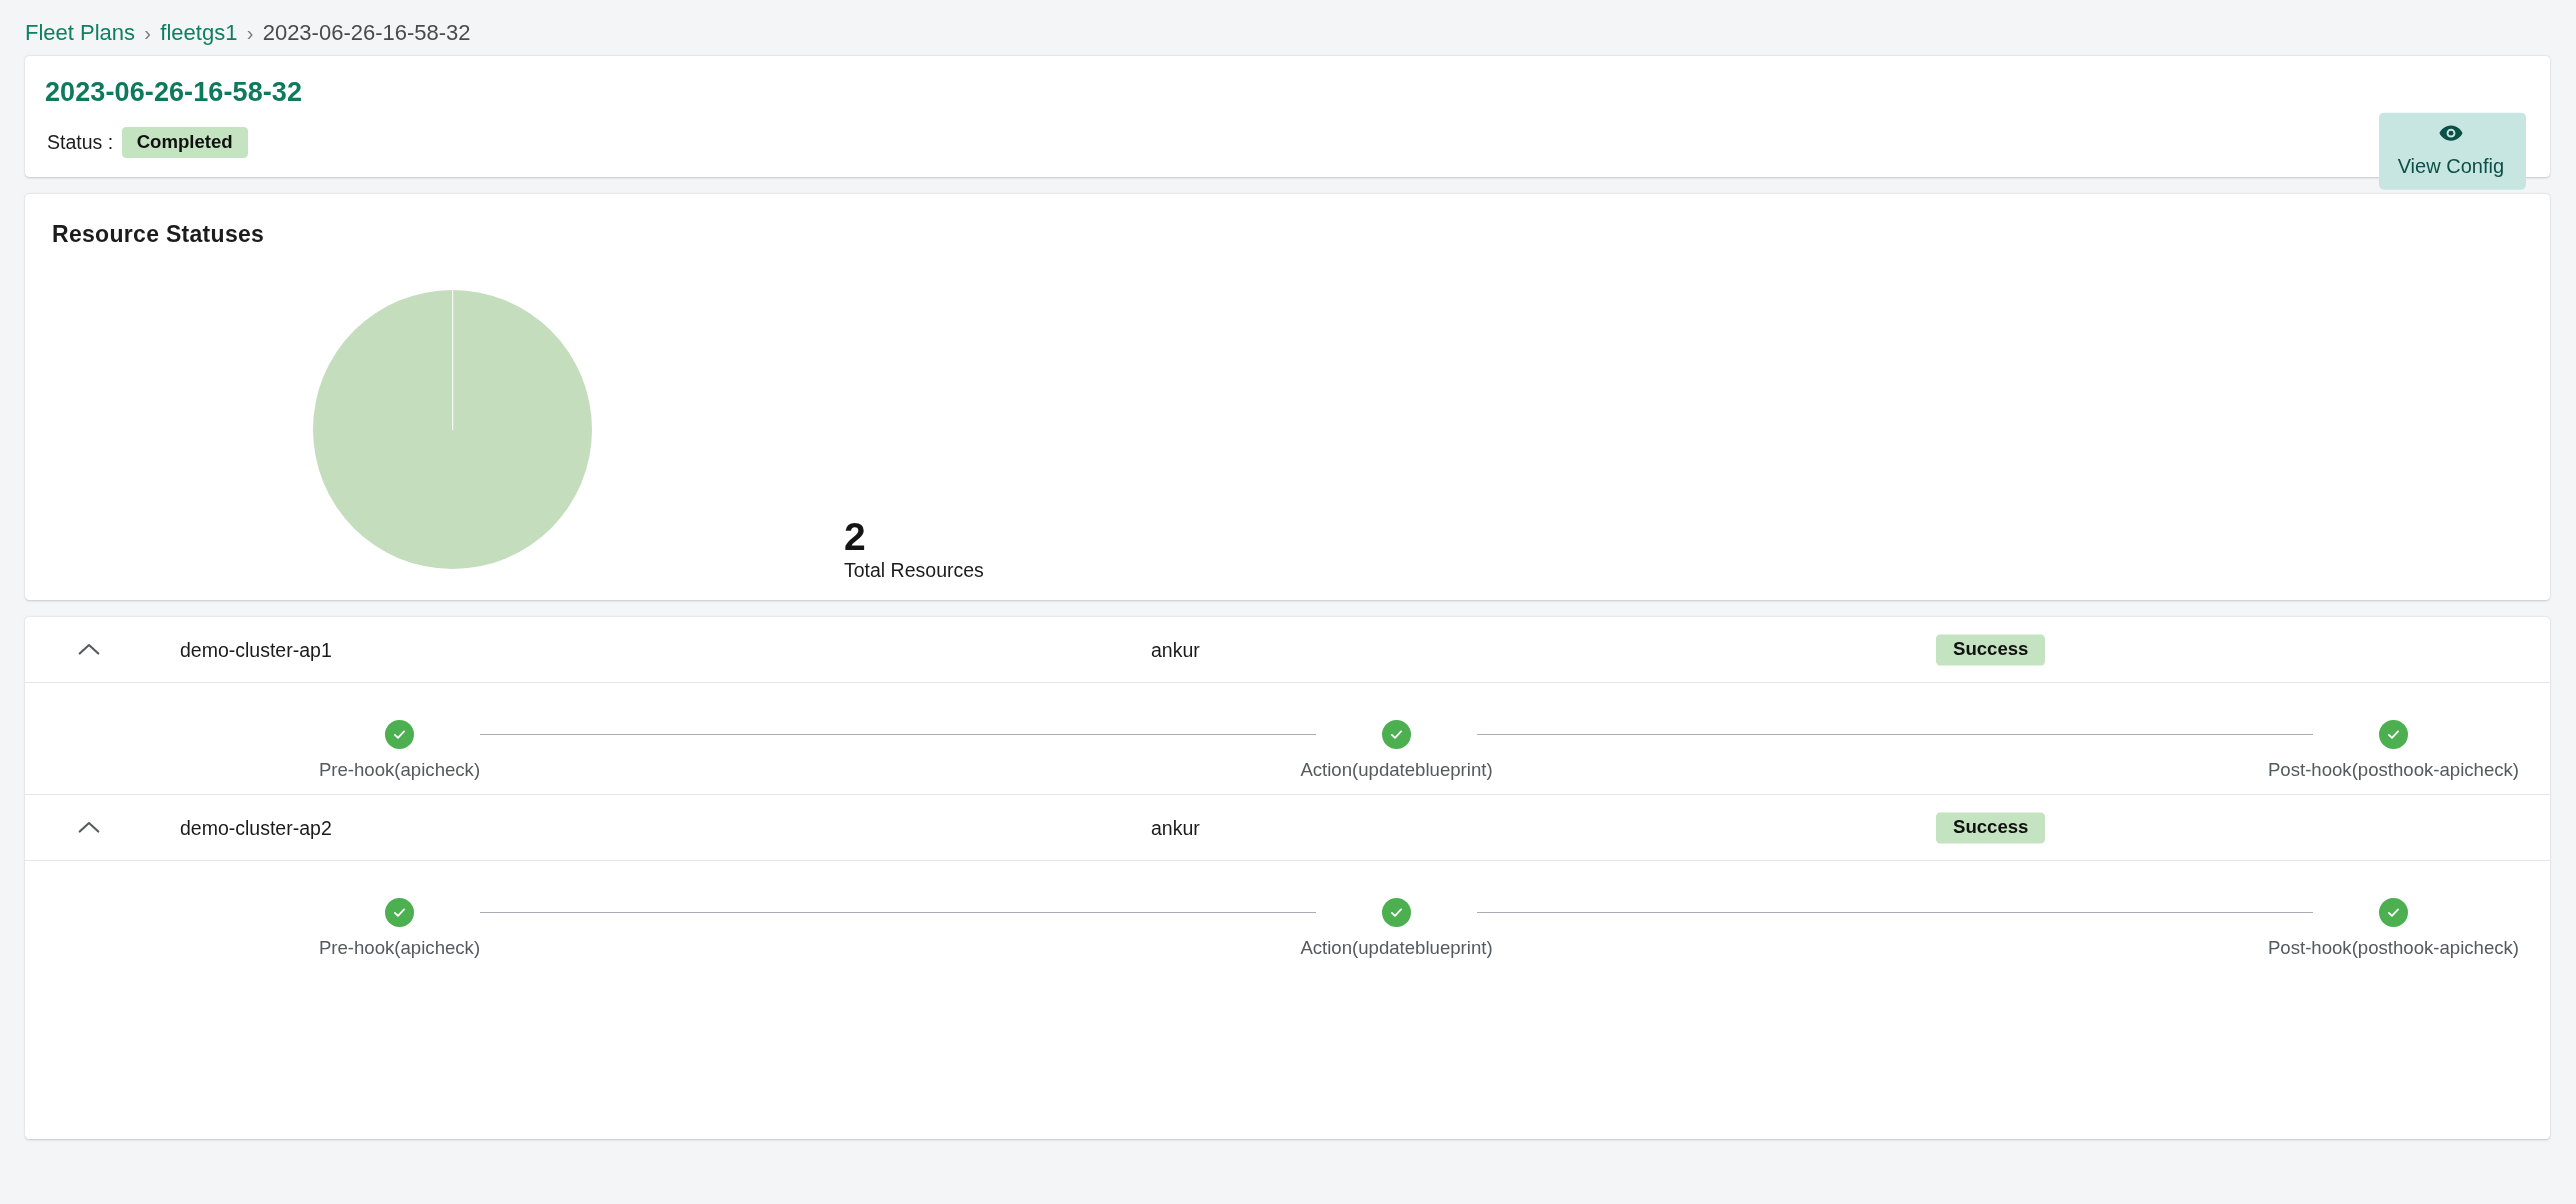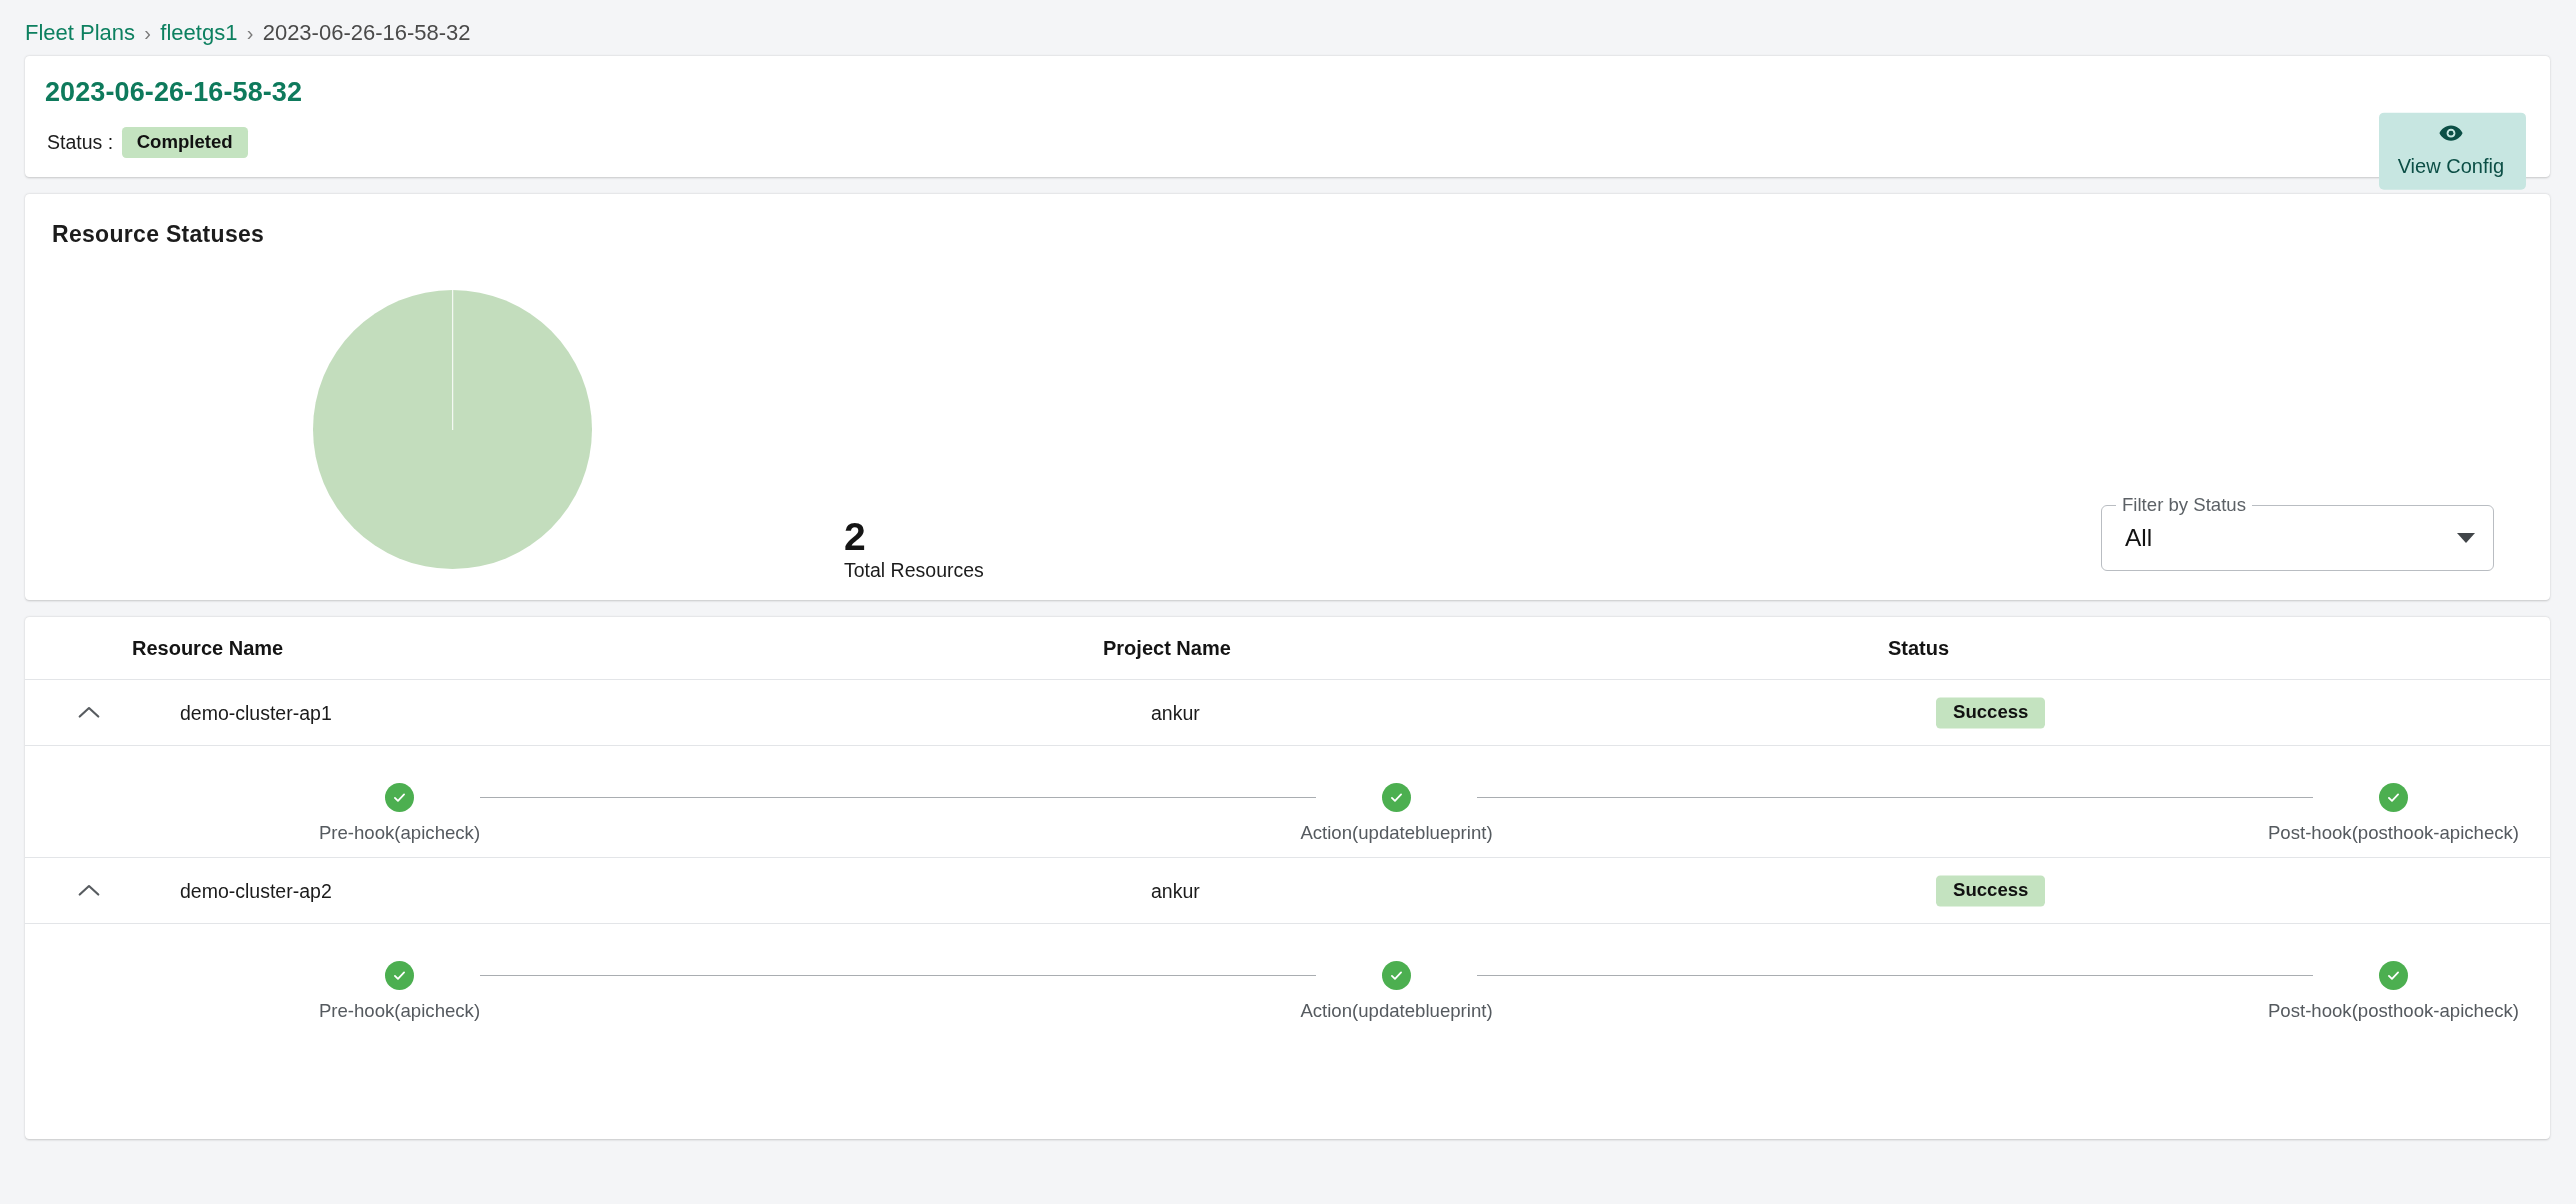--- a/index.html
+++ b/index.html
@@ -428,35 +428,24 @@
         <div class="stat-value">0</div>
         <div class="stat-label">Skipped</div>
       </div>
       <div class="stat">
         <span class="bar" style="background:#f8a083"></span>
         <div class="stat-value">0</div>
         <div class="stat-label">In Progress</div>
       </div>
     </div>
 
-    <div class="filter-wrap">
-      <div class="filter-outline"></div>
-      <span class="filter-notch">Filter by Status</span>
-      <span class="filter-value">All</span>
-      <span class="filter-arrow"></span>
-    </div>
   </section>
 
   <section class="card" id="table-card">
 
-    <div class="thead">
-      <span class="th th-resource">Resource Name</span>
-      <span class="th th-project">Project Name</span>
-      <span class="th th-status">Status</span>
-    </div>
 
     <div class="res-row">
       <span class="chev">
         <svg width="22" height="13.5" viewBox="0 0 26 16" aria-hidden="true">
           <path d="M2 13 L13 3 L24 13" fill="none" stroke="#585c60" stroke-width="2.6" stroke-linecap="round" stroke-linejoin="round"></path>
         </svg>
       </span>
       <span class="cell cell-resource">demo-cluster-ap1</span>
       <span class="cell cell-project">ankur</span>
       <span class="cell cell-status">

